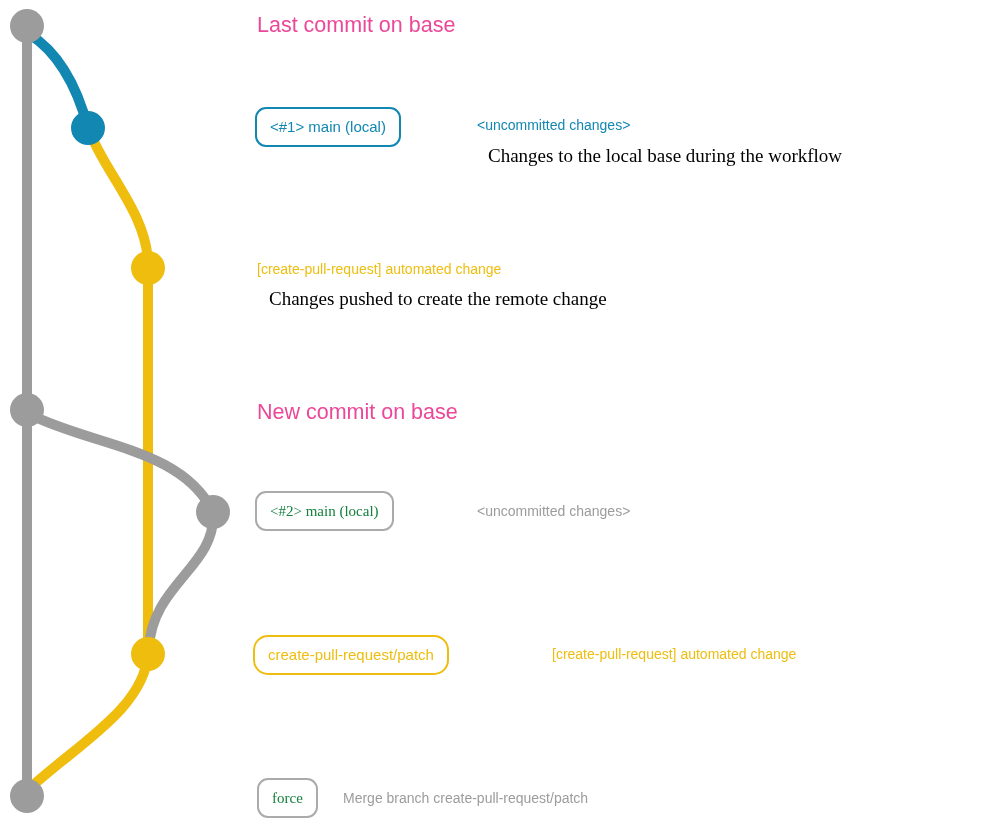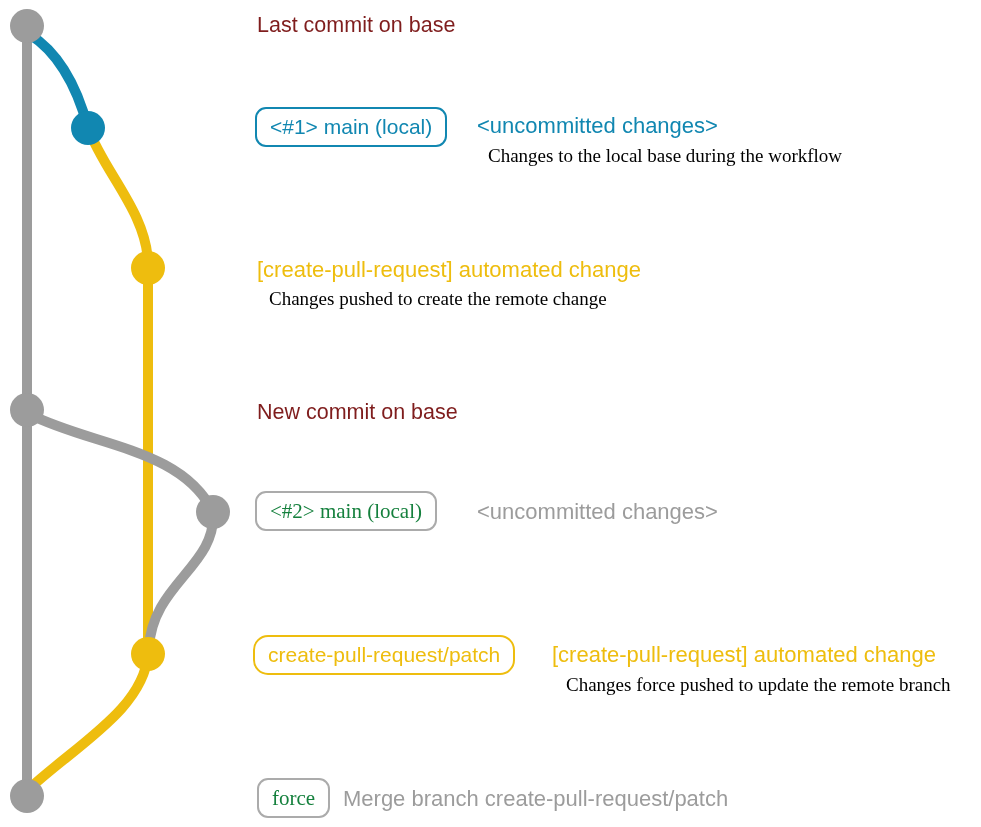--- a/index.html
+++ b/index.html
@@ -7,40 +7,40 @@
     position:relative;
     width:981px; height:827px;
     background:#ffffff;
     overflow:hidden;
     font-family:"Liberation Sans", sans-serif;
   }
   .abs { position:absolute; white-space:nowrap; }
   svg#graph { position:absolute; left:0; top:0; }
 
   .note {
-    color:#7f1d1d;
+    color:#ec4899;
     font-size:21.5px;
     line-height:26px;
   }
   .badge {
     position:absolute;
     display:inline-block;
     border:2px solid;
     border-radius:11px;
     padding:5px 13px;
-    font-size:21px;
+    font-size:15px;
     line-height:26px;
     background:#ffffff;
     white-space:nowrap;
   }
   .badge.blue   { color:#1187b1; border-color:#1187b1; }
   .badge.gray   { color:#15803d; border-color:#ababab;font-family:Liberation Serif, serif; }
   .badge.yellow { color:#eebd0e; border-color:#eebd0e; }
 
-  .branch-title { font-size:22px; line-height:25px;text-align:center; }
+  .branch-title { font-size:14px; line-height:25px;text-align:center; }
   .branch-title.blue   { color:#1187b1; }
   .branch-title.gray   { color:#9c9c9c; }
   .branch-title.yellow { color:#eebd0e; }
 
   .desc {
     font-family:"Liberation Serif", serif;
     font-size:19px;
     line-height:22px;
     color:#000000;
   }
@@ -84,20 +84,19 @@
 
   <div class="badge gray" style="left:255px; top:491px;">
     <span>&lt;#2&gt; main (local)</span>
   </div>
   <div class="abs branch-title gray" style="left:477px; top:499px;">&lt;uncommitted changes&gt;</div>
 
   <div class="badge yellow" style="left:253px; top:635px;border-radius:15px;">
     <span>create-pull-request/patch</span>
   </div>
   <div class="abs branch-title yellow" style="left:552px; top:642px;">[create-pull-request] automated change</div>
-  <div class="abs desc" style="left:566px; top:674px;">Changes force pushed to update the remote branch</div>
 
   <div class="badge gray" style="left:257px; top:778px;">
     <span>force</span>
   </div>
   <div class="abs branch-title gray" style="left:343px; top:786px;">Merge branch create-pull-request/patch</div>
 
 </div>
 
 </body></html>

